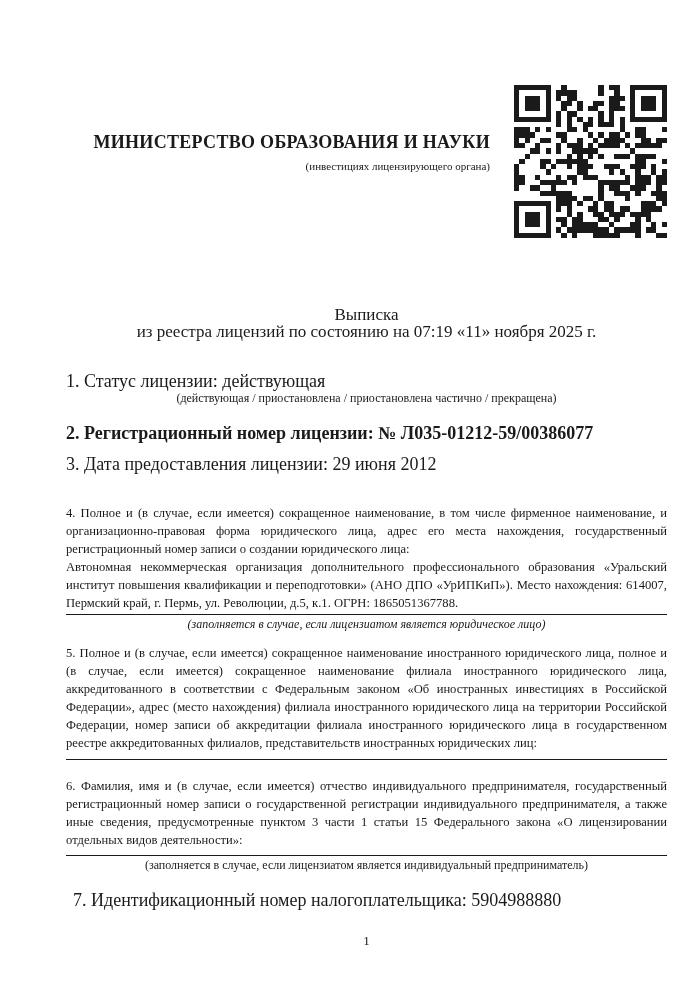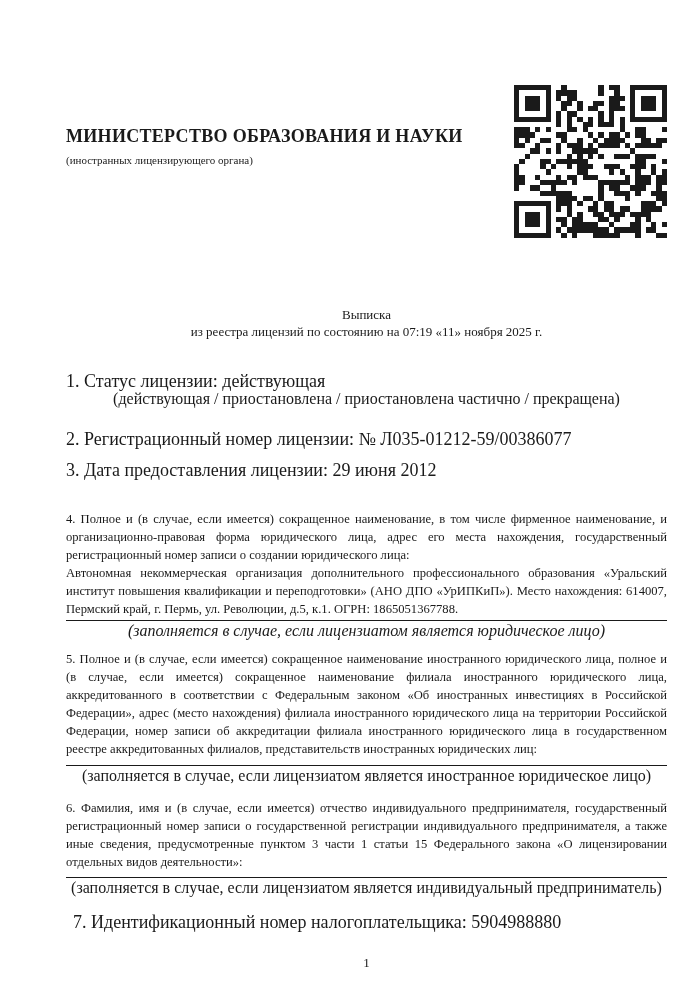--- a/index.html
+++ b/index.html
@@ -9,23 +9,23 @@
     position: relative;
     width: 700px;
     height: 989px;
     background: #ffffff;
     overflow: hidden;
   }
   
   .ministry-block {
     position: absolute;
     left: 66px;
-    top: 124px;
+    top: 130px;
     width: 424px;
-    text-align: left;
+    text-align: right;
   }
   .ministry-line1, .ministry-line2 {
     font-size: 18px;
     font-weight: bold;
     letter-spacing: 0.3px;
     line-height: 24px;
   }
   .ministry-line2 { margin-top: 4px; }
   .ministry-caption {
     margin-top: 5px;
@@ -40,63 +40,63 @@
     width: 153px;
     height: 153px;
   }
   
   .doc-body {
     position: absolute;
     left: 66px;
     top: 306px;
     width: 601px;
   }
-  .doc-title { text-align: center; font-size: 13px; line-height: 17px; }
+  .doc-title { text-align: center; font-size: 17px; line-height: 17px; }
   .item-line { font-size: 18px; line-height: 16px; }
   .para {
     font-size: 12.6px;
     line-height: 18px;
     text-align: justify;
     text-justify: inter-word;
   }
   .small-caption {
-    font-size: 16px;
+    font-size: 12px;
     line-height: 13px;
     text-align: center;
   }
   .fill-rule {
     border: none;
     border-top: 1.6px solid #1a1a1a;
     height: 0;
   }
   
   .m-item1    { margin-top: 33px; }
   .m-cap1     { margin-top: 3px; }
-  .m-item2    { margin-top: 26px; }
+  .m-item2    { margin-top: 20px; font-weight: bold; }
   .m-item3    { margin-top: 15px; }
   .m-item4    { margin-top: 32px; }
   .m-rule1    { margin-top: 2px; }
   .m-cap4     { margin-top: 3px; font-style: italic; }
   .m-item5    { margin-top: 13px; }
   .m-rule2    { margin-top: 7px; }
   .m-cap5     { margin-top: 3px; }
   .m-item6    { margin-top: 17px; }
   .m-rule3    { margin-top: 6px; }
   .m-cap6     { margin-top: 3px; }
   .m-item7    { margin-top: 20px; margin-left: 7px; }
   .page-number { margin-top: 25px; text-align: center; font-size: 13px; line-height: 16px; }
 </style>
 </head>
 <body>
 
 <div class="page">
 
   <div class="ministry-block">
     <div class="ministry-line1">МИНИСТЕРСТВО ОБРАЗОВАНИЯ И НАУКИ</div>
-    <div class="ministry-caption">(иностранных лицензирующего органа)</div>
+    <div class="ministry-caption">(инвестициях лицензирующего органа)</div>
   </div>
 
   <svg class="qr" id="qr-svg" viewBox="0 0 29 29" shape-rendering="crispEdges" fill="#1a1a1a">
       <rect x="0" y="0" width="1" height="1"></rect>
       <rect x="1" y="0" width="1" height="1"></rect>
       <rect x="2" y="0" width="1" height="1"></rect>
       <rect x="3" y="0" width="1" height="1"></rect>
       <rect x="4" y="0" width="1" height="1"></rect>
       <rect x="5" y="0" width="1" height="1"></rect>
       <rect x="6" y="0" width="1" height="1"></rect>
@@ -522,21 +522,20 @@
 
     <div class="item-line m-item3">3. Дата предоставления лицензии: 29 июня 2012</div>
 
     <div class="para m-item4">4. Полное и (в случае, если имеется) сокращенное наименование, в том числе фирменное наименование, и организационно-правовая форма юридического лица, адрес его места нахождения, государственный регистрационный номер записи о создании юридического лица:</div>
     <div class="para">Автономная некоммерческая организация дополнительного профессионального образования «Уральский институт повышения квалификации и переподготовки» (АНО ДПО «УрИПКиП»). Место нахождения: 614007, Пермский край, г. Пермь, ул. Революции, д.5, к.1. ОГРН: 1865051367788.</div>
     <hr class="fill-rule m-rule1">
     <div class="small-caption m-cap4">(заполняется в случае, если лицензиатом является юридическое лицо)</div>
 
     <div class="para m-item5">5. Полное и (в случае, если имеется) сокращенное наименование иностранного юридического лица, полное и (в случае, если имеется) сокращенное наименование филиала иностранного юридического лица, аккредитованного в соответствии с Федеральным законом «Об иностранных инвестициях в Российской Федерации», адрес (место нахождения) филиала иностранного юридического лица на территории Российской Федерации, номер записи об аккредитации филиала иностранного юридического лица в государственном реестре аккредитованных филиалов, представительств иностранных юридических лиц:</div>
     <hr class="fill-rule m-rule2">
-    <div class="small-caption m-cap5">(заполняется в случае, если лицензиатом является иностранное юридическое лицо)</div>
 
     <div class="para m-item6">6. Фамилия, имя и (в случае, если имеется) отчество индивидуального предпринимателя, государственный регистрационный номер записи о государственной регистрации индивидуального предпринимателя, а также иные сведения, предусмотренные пунктом 3 части 1 статьи 15 Федерального закона «О лицензировании отдельных видов деятельности»:</div>
     <hr class="fill-rule m-rule3">
     <div class="small-caption m-cap6">(заполняется в случае, если лицензиатом является индивидуальный предприниматель)</div>
 
     <div class="item-line m-item7">7. Идентификационный номер налогоплательщика: 5904988880</div>
 
     <div class="page-number">1</div>
 
   </div>

